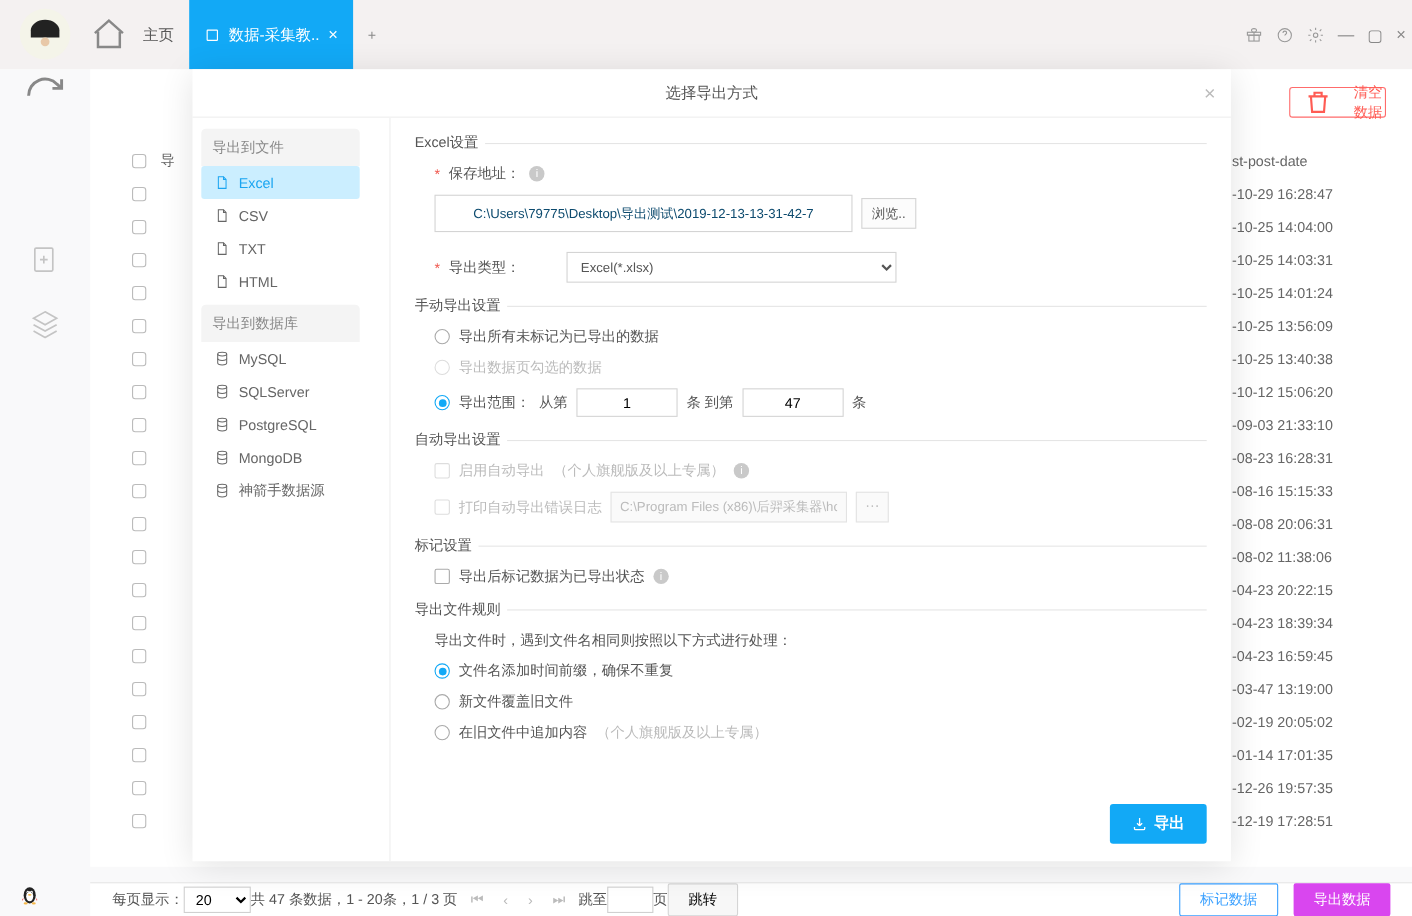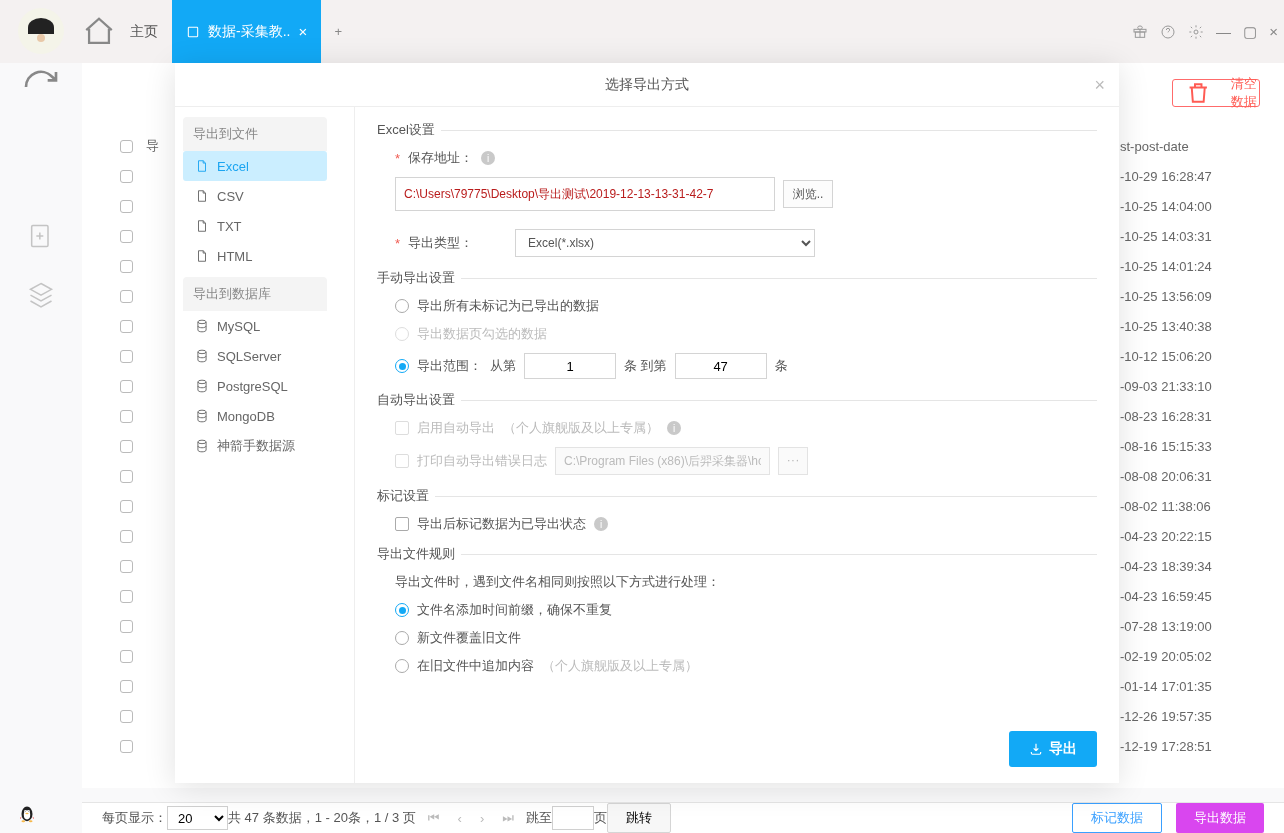--- a/index.html
+++ b/index.html
@@ -51,21 +51,21 @@
 .side-item.active { background: #cbeeff; color: #1ba5f1; }
 .side-ic { width: 14px; height: 14px; display: inline-flex; align-items: center; justify-content: center; }
 
 .m-main { flex: 1; border-left: 1px solid #eee; padding: 14px 22px 10px 22px; overflow: auto; position: relative; margin-left: 19px; }
 .section { margin-bottom: 12px; }
 .legend { font-size: 13px; color: #555; position: relative; display: flex; align-items: center; margin-bottom: 8px; }
 .legend::after { content: ""; flex: 1; height: 1px; background: #e5e5e5; margin-left: 6px; }
 .field { display: flex; align-items: center; margin: 10px 0 10px 18px; gap: 8px; font-size: 13px; color: #555; }
 .req { color: #f05b52; }
 .info-ic { width: 14px; height: 14px; border-radius: 50%; background: #c9c9c9; color: #fff; display: inline-flex; align-items: center; justify-content: center; font-size: 10px; }
-.pathbox { width: 380px; height: 28px; border: 1px solid #d4d4d4; padding: 16px 8px; font-size: 12px; color: #b91c1c; background: #fff; }
+.pathbox { width: 380px; height: 28px; border: 1px solid #d4d4d4; padding: 16px 8px; font-size: 12px; color: #0c4a6e; background: #fff; text-align: center; }
 .brws { width: 50px; height: 28px; border: 1px solid #d4d4d4; background: #fcfcfc; font-size: 12px; color: #555; cursor: pointer; }
 .selbox { width: 300px; height: 28px; border: 1px solid #d4d4d4; padding: 0 8px; font-size: 12px; color: #555; background: #fff; }
 .radio, .chk { width: 14px; height: 14px; border-radius: 50%; border: 1px solid #aaa; display: inline-flex; align-items: center; justify-content: center; flex-shrink: 0; }
 .radio.on { border-color: #12a9f6; }
 .radio.on::after { content: ""; width: 7px; height: 7px; background: #12a9f6; border-radius: 50%; }
 .chk { border-radius: 2px; }
 .disabled { color: #bbb; }
 .rangebox { width: 92px; height: 26px; border: 1px solid #d4d4d4; text-align: center; font-size: 13px; }
 .autoerr-path { width: 215px; height: 28px; border: 1px solid #e3e3e3; color: #bbb; padding: 0 8px; font-size: 12px; background: #fafafa; }
 .ellips { width: 30px; height: 28px; border: 1px solid #e3e3e3; color: #bbb; background: #fafafa; text-align: center; line-height: 24px; }
@@ -278,21 +278,21 @@
             <div class="chkbox"></div>
           </div>
           <div style="flex:1"></div>
           <div class="timecol">-04-23 16:59:45</div>
         </div>
         <div class="row">
           <div class="chkcell">
             <div class="chkbox"></div>
           </div>
           <div style="flex:1"></div>
-          <div class="timecol">-07-28 13:19:00</div>
+          <div class="timecol">-03-47 13:19:00</div>
         </div>
         <div class="row">
           <div class="chkcell">
             <div class="chkbox"></div>
           </div>
           <div style="flex:1"></div>
           <div class="timecol">-02-19 20:05:02</div>
         </div>
         <div class="row">
           <div class="chkcell">

